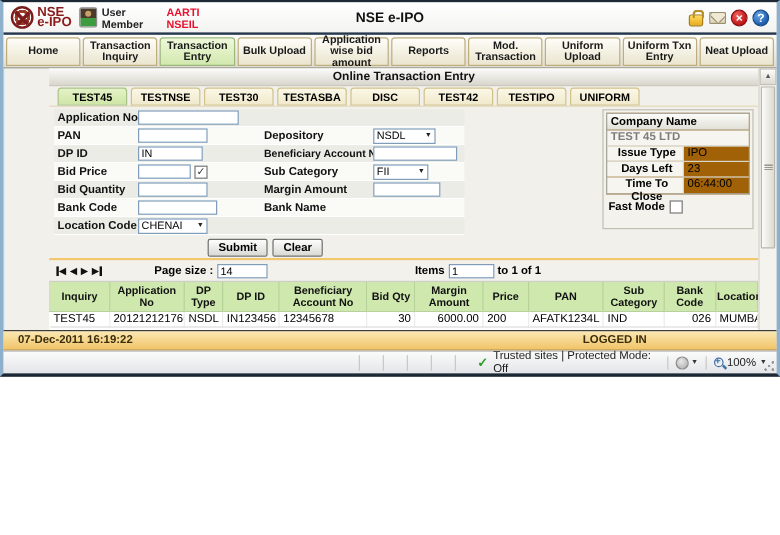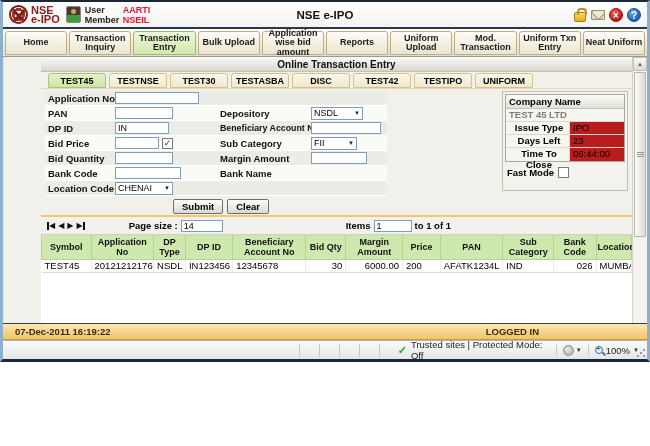--- a/index.html
+++ b/index.html
@@ -1,18 +1,18 @@
 <!DOCTYPE html>
 <html><head>
 <meta charset="utf-8">
 <style>
   * { margin:0; padding:0; box-sizing:border-box; }
   html,body { width:650px; height:446px; background:#fff; font-family:"Liberation Sans", sans-serif; }
   .window {
-    width:650px; height:362px;
+    width:650px; height:314px;
     border:3px solid #8fb0cc; border-top:2px solid #1c2836; border-bottom:3px solid #1c2836;
     display:flex; flex-direction:column; background:#f1f0ea; position:relative;
     box-shadow: inset 1px 0 0 #dce9f5, inset -1px 0 0 #dce9f5;
   }
   
   .titlebar {
     height:27px; background:linear-gradient(#ffffff,#f3f3f1);
     border-bottom:2px solid #26384e; display:flex; align-items:center; position:relative;
     padding:0 6px; flex:none;
   }
@@ -25,21 +25,21 @@
   .emblem::before, .emblem::after {
     content:""; position:absolute; left:50%; top:-2px; width:3px; height:22px; background:#7c1d1d;
     transform:translateX(-50%) rotate(45deg);
   }
   .emblem::after { transform:translateX(-50%) rotate(-45deg); }
   .logo-text { display:flex; flex-direction:column; line-height:9px; font-weight:bold; font-size:11px; color:#8b1a1a; }
   .avatar { width:15px; height:17px; margin-left:6px; border:1px solid #8a8a8a; border-radius:2px;
     background:linear-gradient(#4a3a2a 0 55%, #3f9b3f 55% 100%); position:relative; }
   .avatar::before { content:""; position:absolute; top:2px; left:4px; width:5px; height:5px; border-radius:50%; background:#caa06a; }
   .user-block { margin-left:4px; font-size:9px; line-height:10px; }
-  .user-block .row { display:flex; }
+  .user-block .row { display:flex;gap:16px; }
   .ulabel { font-weight:bold; color:#222; width:38px; }
   .uvalue { font-weight:bold; color:#e8112d; }
   .win-title { position:absolute; left:0; right:0; text-align:center; font-weight:bold; font-size:11.5px; color:#111; pointer-events:none; }
   .win-icons { margin-left:auto; display:flex; gap:4px; align-items:center; z-index:2; }
   .ic { width:14px; height:14px; display:inline-flex; align-items:center; justify-content:center; }
   .ic-lock { width:12px; height:10px; background:linear-gradient(#ffd95e,#e8ac1e); border:1px solid #a87d18; border-radius:2px; position:relative; margin-top:4px; }
   .ic-lock::before { content:""; position:absolute; top:-5px; left:2px; width:6px; height:5px; border:2px solid #b8912a; border-bottom:none; border-radius:4px 4px 0 0; }
   .ic-mail { width:14px; height:10px; background:linear-gradient(#fdfdf6,#ddd3b8); border:1px solid #9a8f6e; border-radius:1px; position:relative; overflow:hidden; }
   .ic-mail::before { content:""; position:absolute; top:-4px; left:0; width:9px; height:9px; background:#efe8d2; border:1px solid #9a8f6e; transform:rotate(45deg); margin-left:1px; }
   .ic-close { width:14px; height:14px; border-radius:50%; background:radial-gradient(circle at 35% 30%, #f0605e, #c01818 70%); color:#fff; font-weight:bold; font-size:10px; line-height:13px; text-align:center; border:1px solid #8e0f0f; }
@@ -71,21 +71,21 @@
   .flabel { font-size:9.5px; font-weight:bold; padding-left:3px; white-space:nowrap; color:#111; }
   .ffield { display:flex; align-items:center; gap:3px; }
   .tin { height:12px; border:1px solid #7f9db9; background:#fff; font-size:9px; padding:0 2px; font-family:"Liberation Sans",sans-serif; }
   .sel { height:13px; border:1px solid #7f9db9; background:#fff; display:inline-flex; align-items:center;
     font-size:9px; padding:0 2px; gap:3px; justify-content:space-between; }
   .sel .car { font-size:6px; color:#222; }
   .cbx { width:11px; height:11px; border:1px solid #777; background:#fff; display:inline-flex; align-items:center; justify-content:center;
     font-size:9px; line-height:9px; color:#333; }
   
   .company-wrap { margin-left:auto; width:126px; border:1px solid #c0bfb4; background:#f3f2ec; padding:2px; height:100px; }
-  .cp-table { border:1px solid #a8a89e; background:#b91c1c; }
+  .cp-table { border:1px solid #a8a89e; background:#a16207; }
   .cp-head { height:14px; background:linear-gradient(#fbfbf9,#e1e0d7); border-bottom:1px solid #c4c3b9;
     font-size:9.5px; font-weight:bold; padding:1px 3px; }
   .cp-name { height:13px; font-size:9.5px; font-weight:bold; color:#7c7c7c; padding:0 3px; border-bottom:1px solid #d8d7cf; background:#f6f5f0; }
   .cp-row { height:13px; display:flex; font-size:9.5px; border-bottom:1px solid #d8d7cf;text-align:center; }
   .cp-row:last-child { border-bottom:none; }
   .cp-l { width:64px; font-weight:bold; padding-left:3px; border-right:1px solid #d8d7cf; background:#f6f5f0; }
   .cp-v { padding-left:3px; }
   .fastmode { margin-top:5px; display:flex; align-items:center; gap:4px; font-size:9.5px; font-weight:bold; padding-left:2px; }
   
   .submit-row { height:18px; flex:none; display:flex; align-items:center; justify-content:center; gap:4px; width:360px; }
@@ -178,24 +178,24 @@
     </div>
   </div>
 
   <div class="navbar">
     <div class="ntab">Home</div>
     <div class="ntab">Transaction Inquiry</div>
     <div class="ntab active">Transaction Entry</div>
     <div class="ntab">Bulk Upload</div>
     <div class="ntab">Application wise bid amount</div>
     <div class="ntab">Reports</div>
+    <div class="ntab">Mod. Transaction</div>
     <div class="ntab">Uniform Upload</div>
-    <div class="ntab">Mod. Transaction</div>
     <div class="ntab">Uniform Txn Entry</div>
-    <div class="ntab">Neat Uniform</div>
+    <div class="ntab">Neat Upload</div>
   </div>
 
   <div class="main">
     <div class="main-left">
 
       <div class="ote-bar">Online Transaction Entry</div>
 
       <div class="issue-tabs">
         <div class="itab active">TEST45</div>
         <div class="itab">TESTNSE</div>
@@ -352,21 +352,21 @@
               <col style="width:6.8%">
               <col style="width:9.6%">
               <col style="width:6.4%">
             <col style="width:10.6%">
               <col style="width:8.6%">
               <col style="width:7.2%">
               <col style="width:6%">
           </colgroup>
           <thead>
             <tr>
-              <th>Symbol</th>
+              <th>Inquiry</th>
               <th>Application No</th>
               <th>DP Type</th>
               <th>DP ID</th>
               <th>Beneficiary Account No</th>
               <th>Bid Qty</th>
               <th>Margin Amount</th>
               <th>Price</th>
               <th>PAN</th>
               <th>Sub Category</th>
               <th>Bank Code</th>

